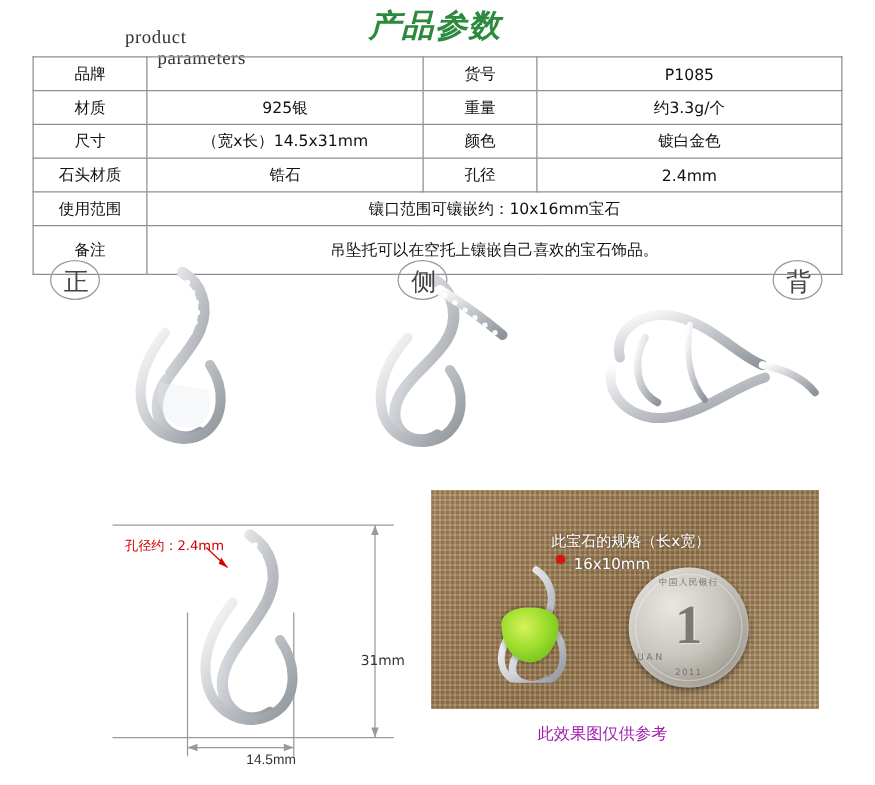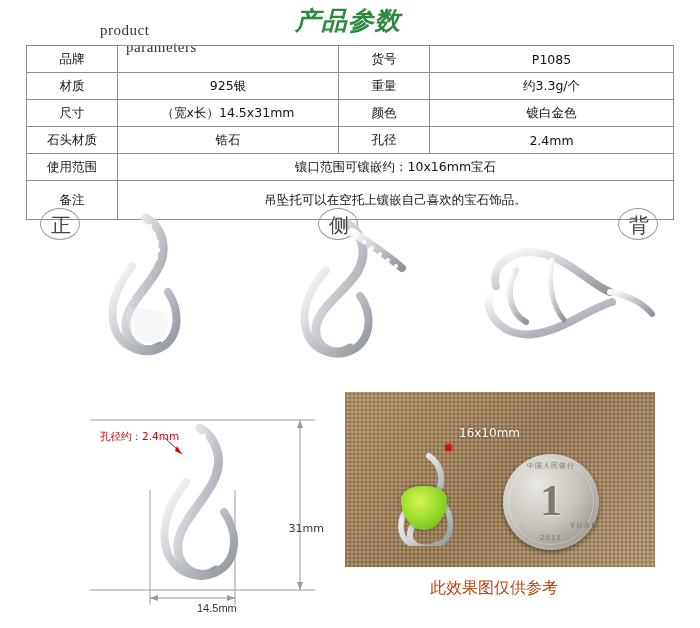--- a/index.html
+++ b/index.html
@@ -204,21 +204,21 @@
     left: 0; right: 0; top: 7px;
     text-align: center;
     font-size: 7px;
     color: #7a766d;
     font-family: "DejaVu Sans", sans-serif;
     letter-spacing: 1px;
   }
   .coin-yuan {
     position: absolute;
     left: 0; right: 0; bottom: 20px;
-    text-align: right;
+    text-align: left;
     font-size: 7.5px;
     color: #7a766d;
     font-family: "DejaVu Sans", sans-serif;
     letter-spacing: 2px;
   }
   .coin-bottom-text {
     position: absolute;
     left: 0; right: 0; bottom: 8px;
     text-align: center;
     font-size: 7px;
@@ -235,22 +235,22 @@
     position: absolute;
     left: 14px; top: 36px;
     width: 46px; height: 44px;
     background: radial-gradient(circle at 40% 35%, #d6f25a 0%, #9ddd2c 45%, #5fae17 100%);
     border-radius: 46% 46% 50% 50% / 30% 30% 70% 70%;
     box-shadow: 0 0 4px rgba(0,0,0,0.4);
   }
   .footer-note {
     position: absolute;
     left: 430px; top: 578px;
-    font-size: 16px;
-    color: #c2410c;
+    font-size: 13px;
+    color: #a21caf;
     font-family: Liberation Mono, monospace;
   }
 </style>
 </head>
 <body>
 
 <div class="header">
   <div class="header-en">
     <div>product</div>
     <div class="line2">parameters</div>
@@ -434,18 +434,19 @@
 
   <div class="coin">
     <div class="coin-inner"></div>
     <div class="coin-top-text">中国人民银行</div>
     <div class="coin-one">1</div>
     <div class="coin-yuan">YUAN</div>
     <div class="coin-bottom-text">2011</div>
   </div>
 
   <div class="photo-caption">
+    <div>此宝石的规格（长x宽）</div>
     <div class="l2">16x10mm</div>
   </div>
   <div class="dot-marker"></div>
 </div>
 
 <div class="footer-note">此效果图仅供参考</div>
 
 </body></html>

